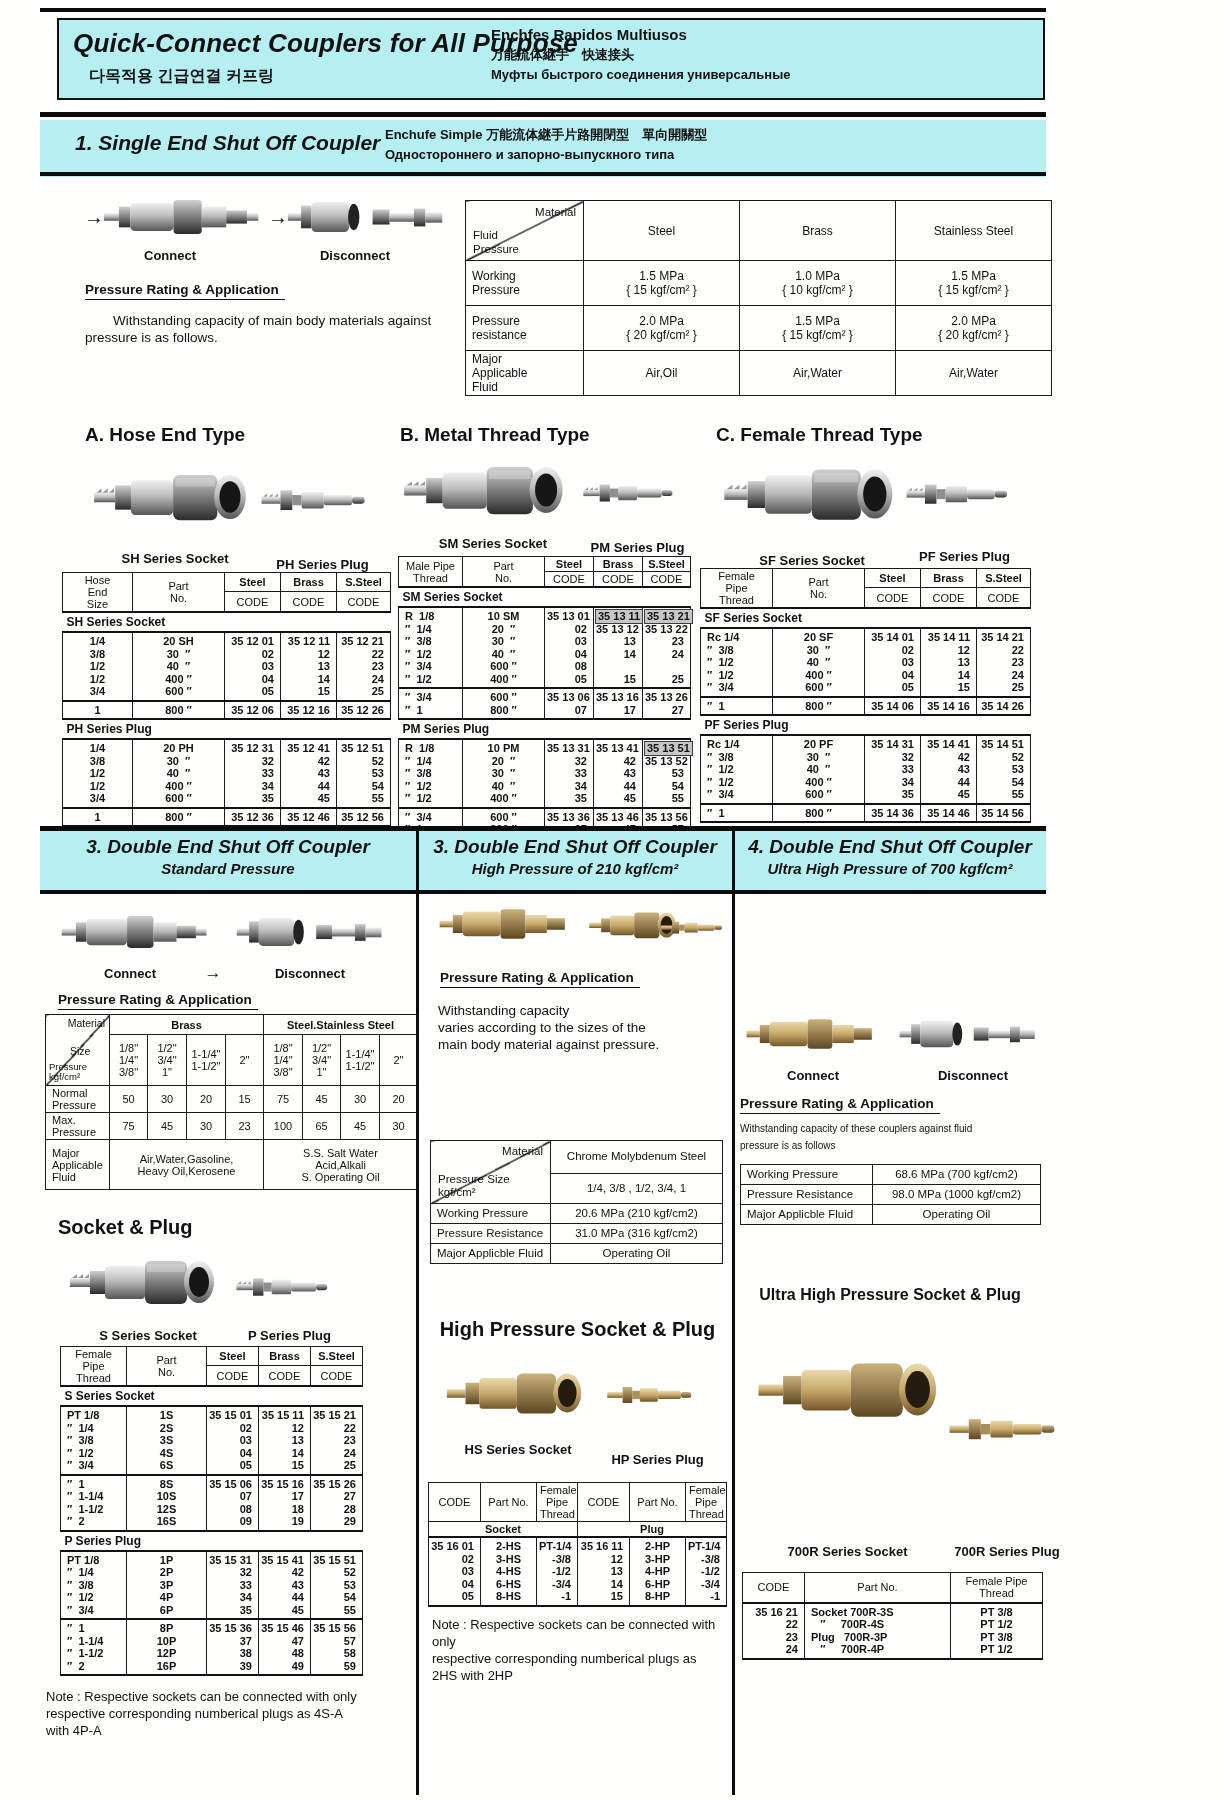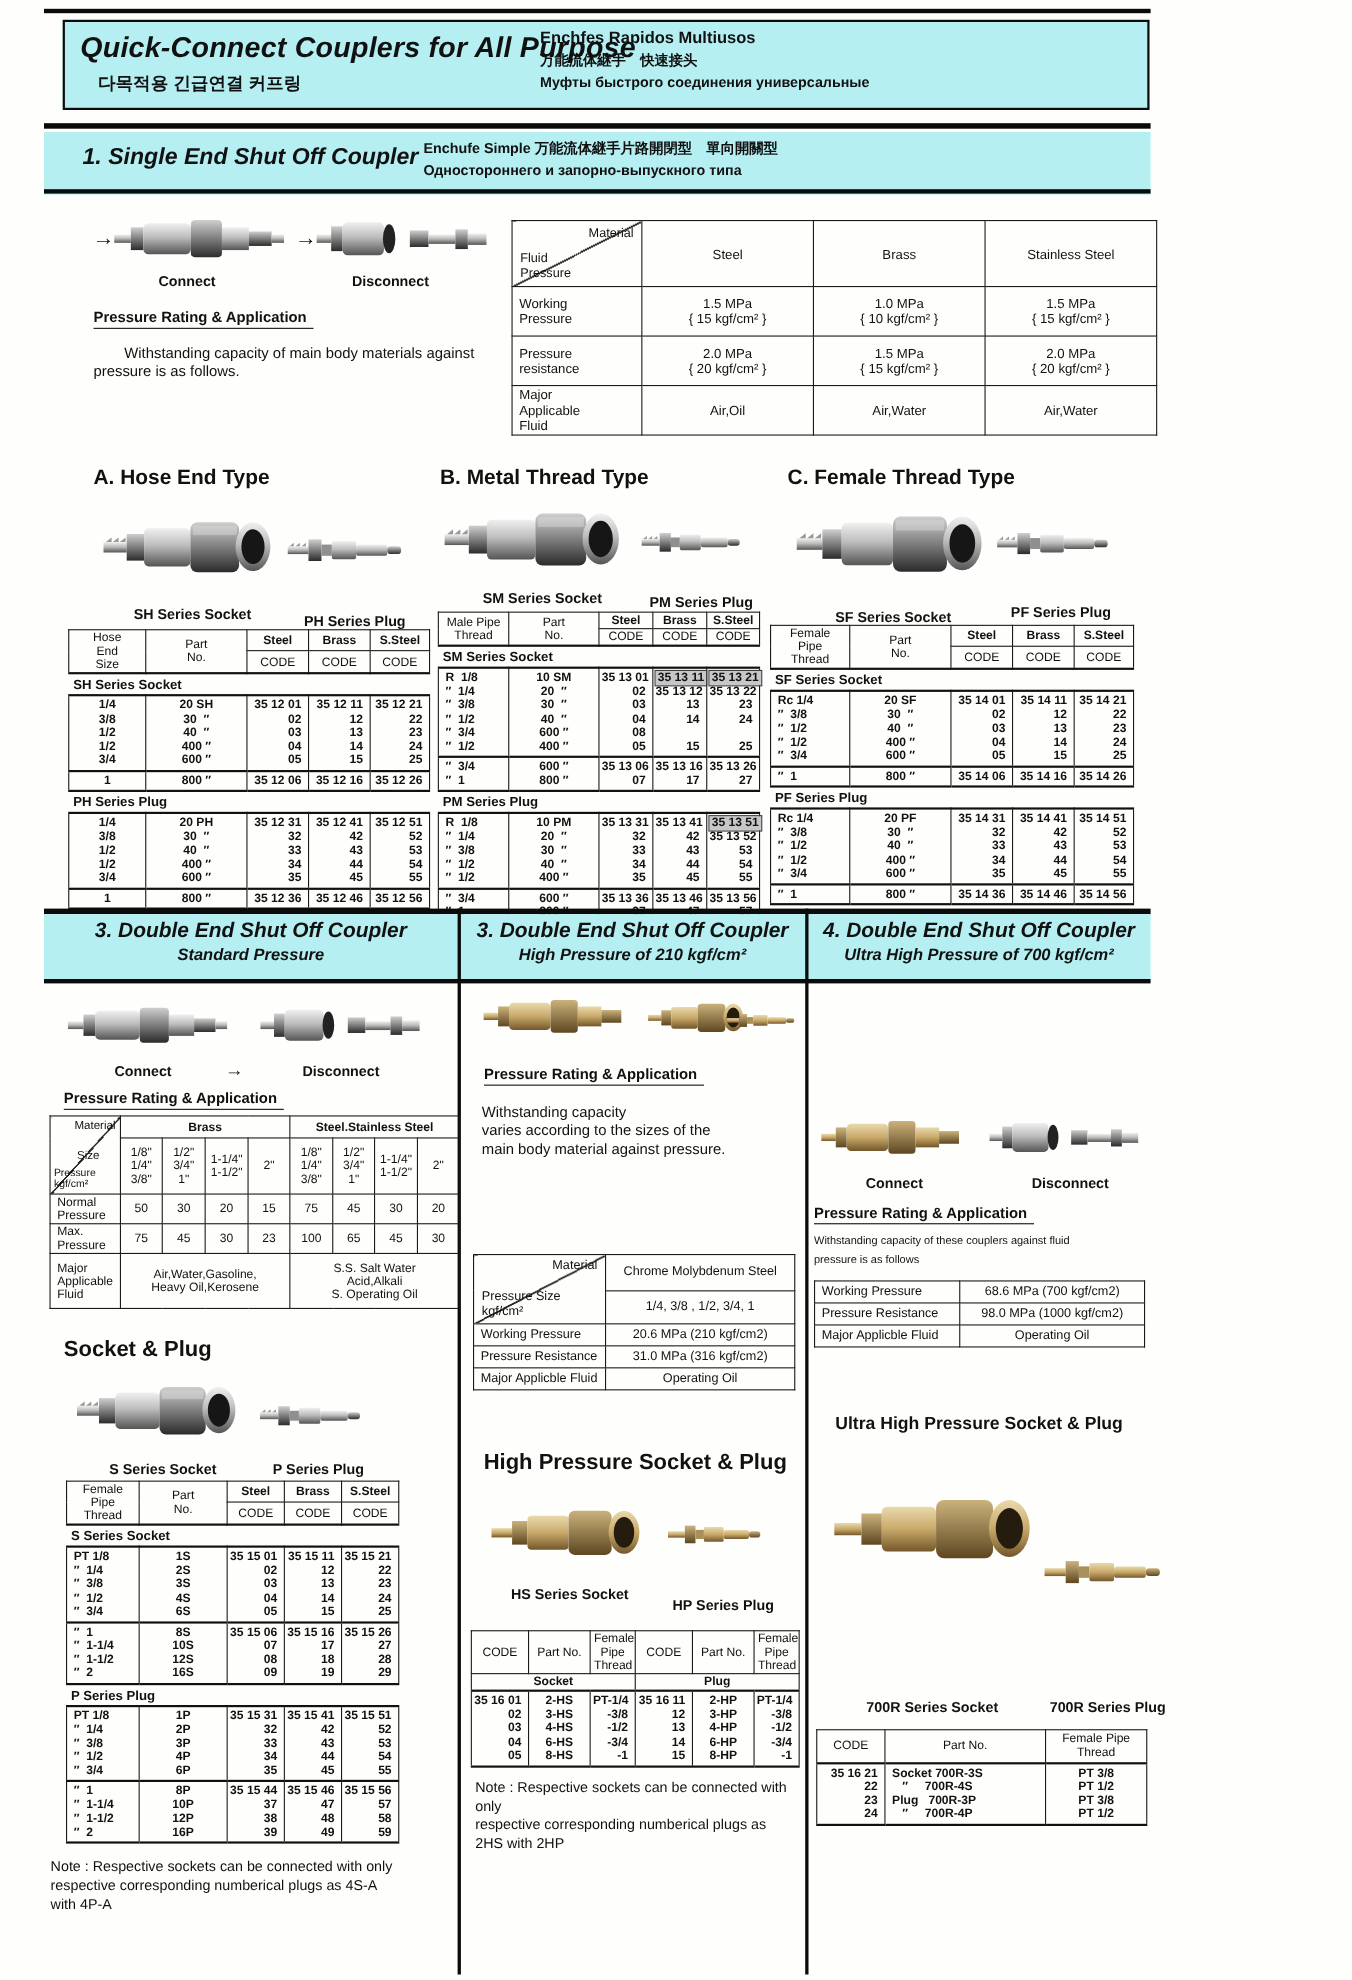--- a/index.html
+++ b/index.html
@@ -994,21 +994,21 @@
             <div class="ln">″  1-1/2</div>
             <div class="ln">″  2</div>
           </td>
           <td class="a-c">
             <div class="ln">8P</div>
             <div class="ln">10P</div>
             <div class="ln">12P</div>
             <div class="ln">16P</div>
           </td>
           <td class="a-r">
-            <div class="ln">35 15 44</div>
+            <div class="ln">35 15 36</div>
             <div class="ln">37</div>
             <div class="ln">38</div>
             <div class="ln">39</div>
           </td>
           <td class="a-r">
             <div class="ln">35 15 46</div>
             <div class="ln">47</div>
             <div class="ln">48</div>
             <div class="ln">49</div>
           </td>

